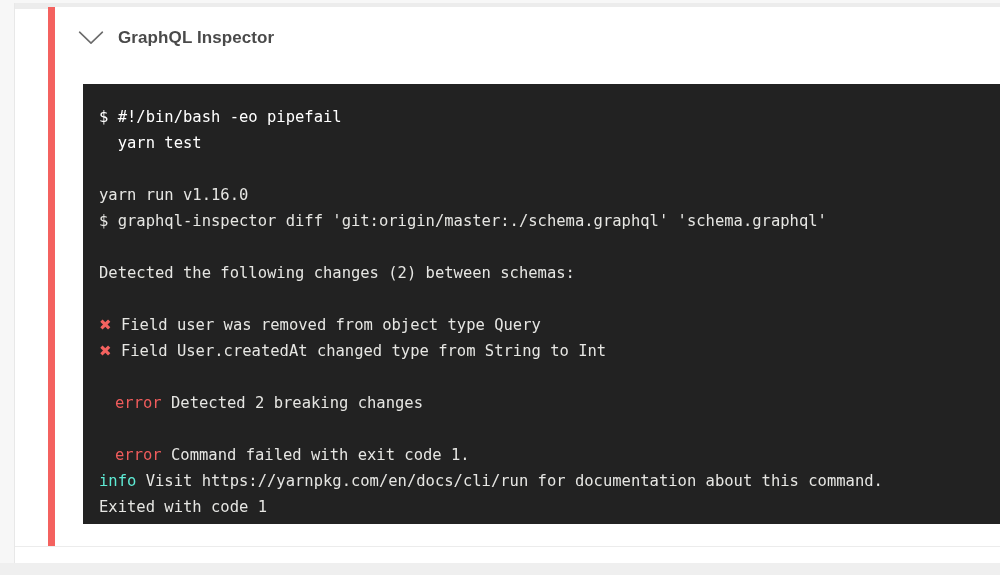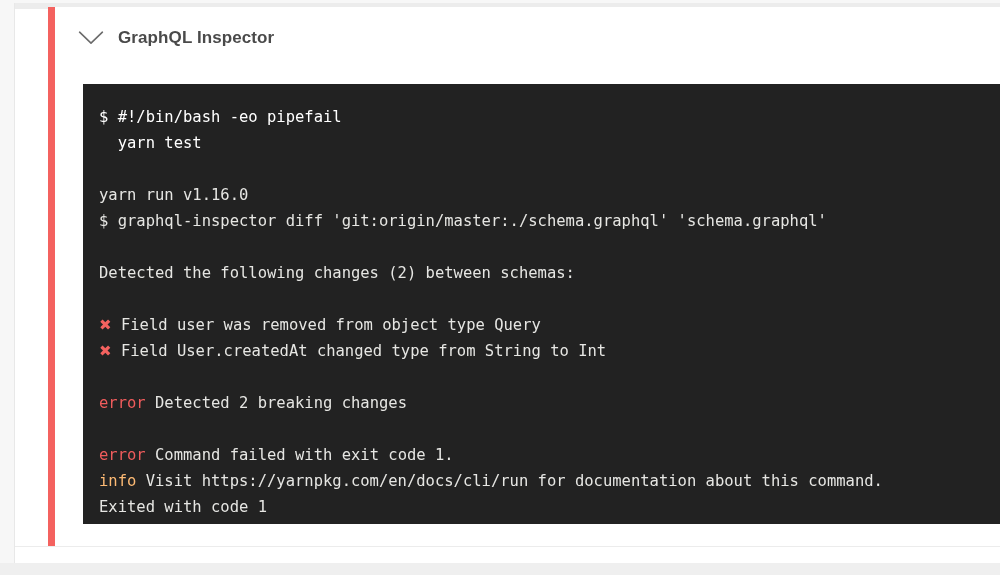--- a/index.html
+++ b/index.html
@@ -109,22 +109,22 @@
     font-family: "DejaVu Sans Mono", "Liberation Mono", monospace;
     font-size: 15.5px;
     line-height: 26px;
     color: #e6e6e3;
     white-space: pre;
     margin: 0;
   }
   .line { white-space: pre; min-height: 26px; }
   .blank { height: 26px; }
   .b { font-weight: normal; color: #ffffff; }
-  .err-label { color: #f05c5c; }
-  .info-label { color: #fdba74; }
+  .err-label { color: #f05c5c; margin-left: 16px; }
+  .info-label { color: #5eead4; }
   .xmark {
     color: #f4625f;
     font-weight: bold;
     font-family: "DejaVu Sans", sans-serif;
     font-size: 15px;
   }
 
   
   #card-divider {
     position: absolute;

